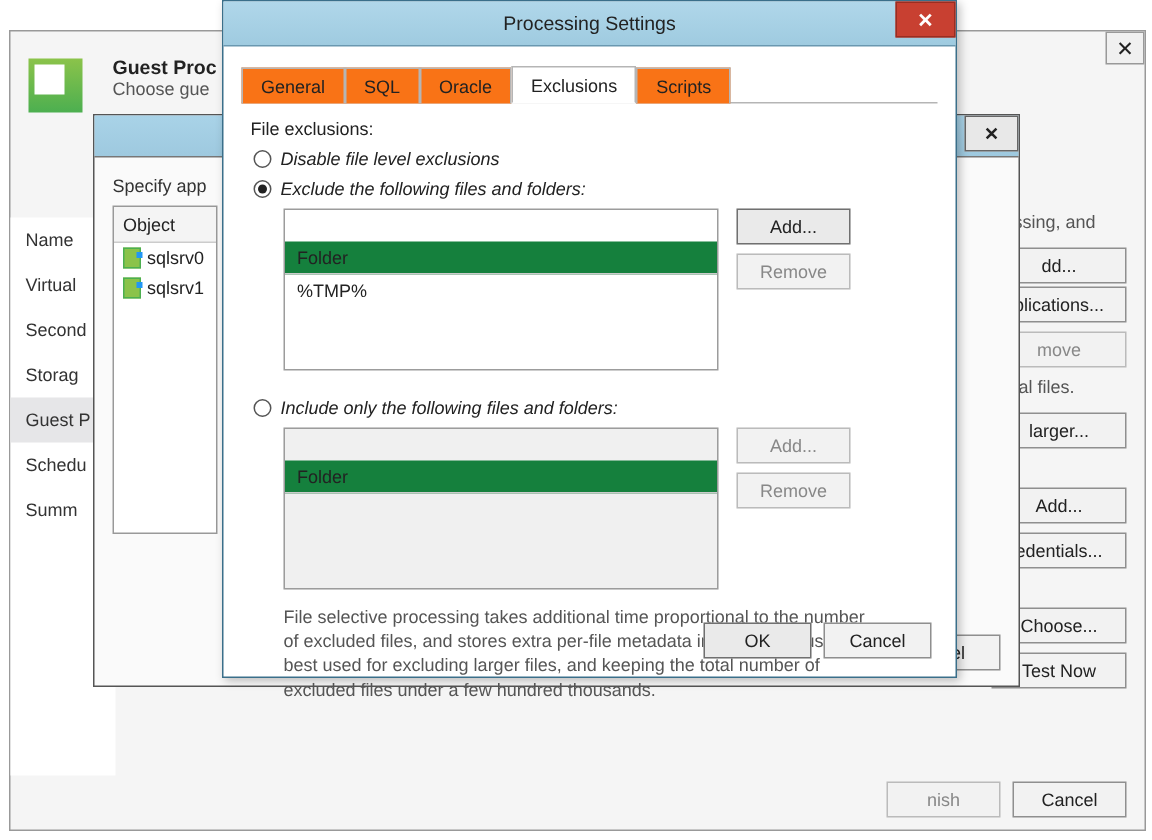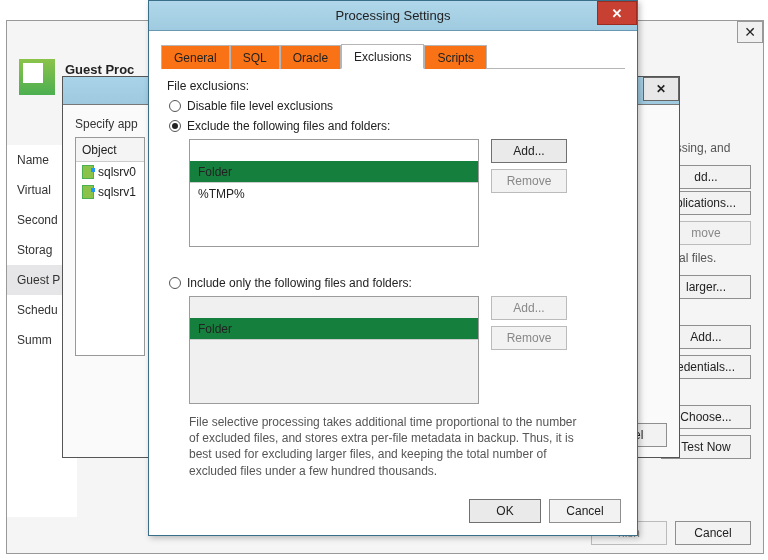--- a/index.html
+++ b/index.html
@@ -10,21 +10,21 @@
   .outer-dialog {
     position:absolute; left:6px; top:20px; width:758px; height:534px;
     border:1px solid #999; background:#f5f5f5;
   }
   .outer-close {
     position:absolute; right:0; top:0; width:26px; height:22px;
     background:#f0f0f0; border:1px solid #999; display:flex; align-items:center; justify-content:center;
     font-size:14px; font-family:Arial; cursor:pointer;
   }
   .outer-header {
-    position:absolute; left:12px; top:16px; display:flex; align-items:center; gap:10px;margin-top:20px;
+    position:absolute; left:12px; top:16px; display:flex; align-items:flex-start; gap:20px;
   }
   .outer-icon {
     width:36px; height:36px; background:linear-gradient(#8bc34a,#4caf50); position:relative; margin-top:2px;
   }
   .outer-icon::before { content:""; position:absolute; left:4px; top:4px; width:20px; height:20px; background:#fff; }
   .outer-title { font-weight:bold; font-size:13px; }
   .outer-sub { color:#555; }
   .nav {
     position:absolute; left:0; top:96px; width:70px; bottom:36px;
     border-right:0; background:#fff;margin-top:28px;
@@ -67,21 +67,21 @@
   .mid-cols {
     height:24px; background:#f4f4f4; border-bottom:1px solid #ccc; display:flex; align-items:center; padding-left:6px; font-size:12px;
   }
   .mid-row { display:flex; align-items:center; gap:4px; padding:3px 6px; cursor:pointer; }
   .mid-row-icon { width:12px; height:14px; display:inline-block; background:#8bc34a; border:1px solid #4caf50; position:relative; }
   .mid-row-icon::after{content:""; position:absolute; right:-2px; top:2px; width:4px; height:4px; background:#2196f3;}
   .mid-footer { position:absolute; bottom:10px; right:12px; display:flex; gap:8px; }
 
   
   .top-dialog {
-    position:absolute; left:148px; top:0; width:490px; height:536px;
+    position:absolute; left:148px; top:0; width:490px; height:452px;
     border:1px solid #3a6f8a; background:#fff; z-index:20;
     box-shadow: 2px 2px 6px rgba(0,0,0,0.25);
   }
   .top-title {
     height:30px; background:linear-gradient(#b0d7ea,#9fcbe0);
     display:flex; align-items:center; justify-content:center;
     font-size:13px; color:#222; position:relative; border-bottom:1px solid #6a98b0;
   }
   .top-close {
     position:absolute; right:0; top:0; width:40px; height:24px;
@@ -92,21 +92,21 @@
     display:flex; align-items:flex-end; height:28px; margin:10px 12px 0 12px;
     border-bottom:1px solid #b5b5b5;
   }
   .tab {
     padding:5px 12px 4px; border:1px solid #b5b5b5; border-bottom:none;
     background:#f97316; margin-right:0px; position:relative; top:1px; cursor:pointer; font-size:12px;
   }
   .tab.active { background:#fff; border-bottom:1px solid #fff; }
   .content { padding:10px 18px 0 18px; }
   .section-label { margin-bottom:6px; }
-  .radio-row { display:flex; align-items:center; gap:6px; margin:4px 0 6px 2px; cursor:pointer; }
+  .radio-row { display:flex; align-items:center; gap:6px; margin:4px 0 6px 2px; cursor:pointer;font-style:italic; }
   .radio {
     width:12px; height:12px; border:1px solid #555; border-radius:50%;
     display:inline-flex; align-items:center; justify-content:center;
   }
   .radio.selected::after { content:""; width:6px; height:6px; background:#222; border-radius:50%; }
   .listgroup { display:flex; gap:12px; margin:4px 0 10px 22px; }
   .listbox {
     width:290px; height:108px; border:1px solid #9c9c9c; background:#fff;
   }
   .listbox .hdr {
@@ -221,21 +221,21 @@
       <div class="listbox">
         <div class="hdr">Folder</div>
         <div class="cell">%TMP%</div>
       </div>
       <div class="side-buttons">
         <div class="btn primary">Add...</div>
         <div class="btn dis">Remove</div>
       </div>
     </div>
 
-    <div class="radio-row" style="margin-top:29px">
+    <div class="radio-row" style="margin-top:18px">
       <span class="radio"></span>
       <span>Include only the following files and folders:</span>
     </div>
 
     <div class="listgroup">
       <div class="listbox disabled">
         <div class="hdr">Folder</div>
       </div>
       <div class="side-buttons">
         <div class="btn dis">Add...</div>

